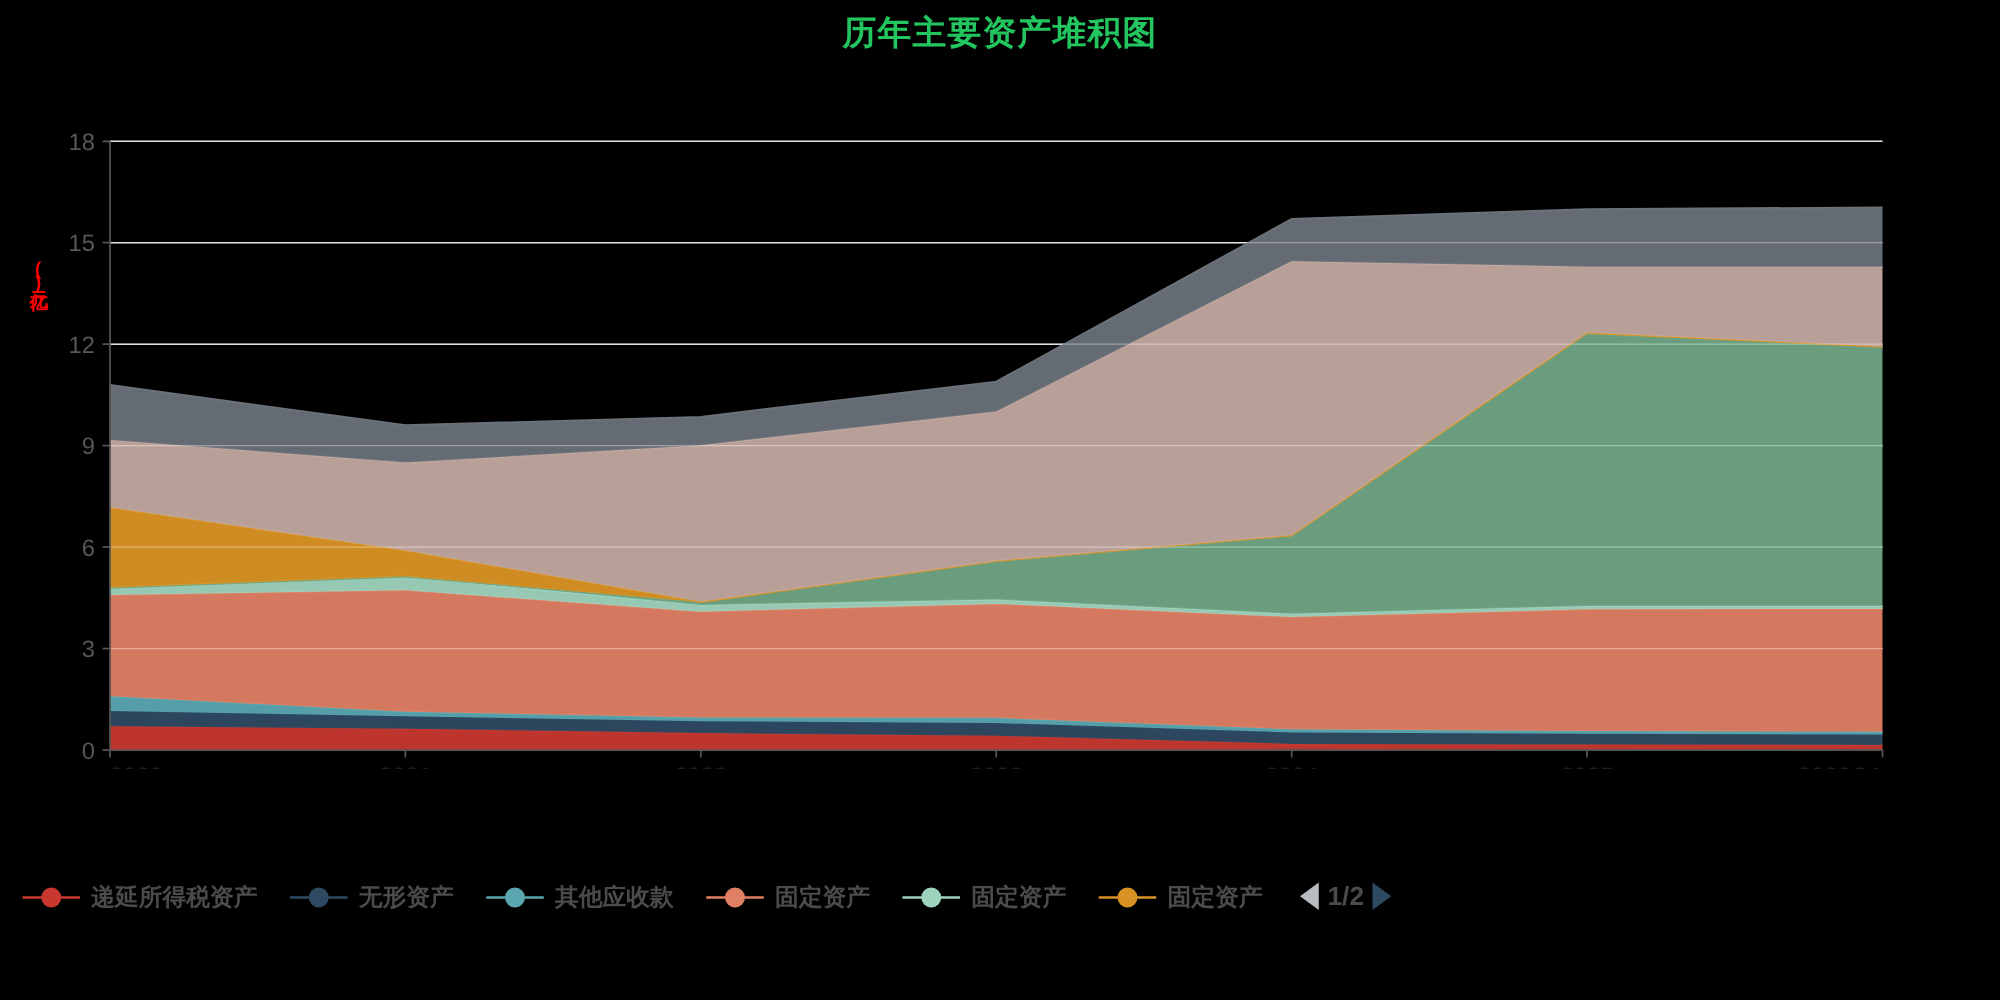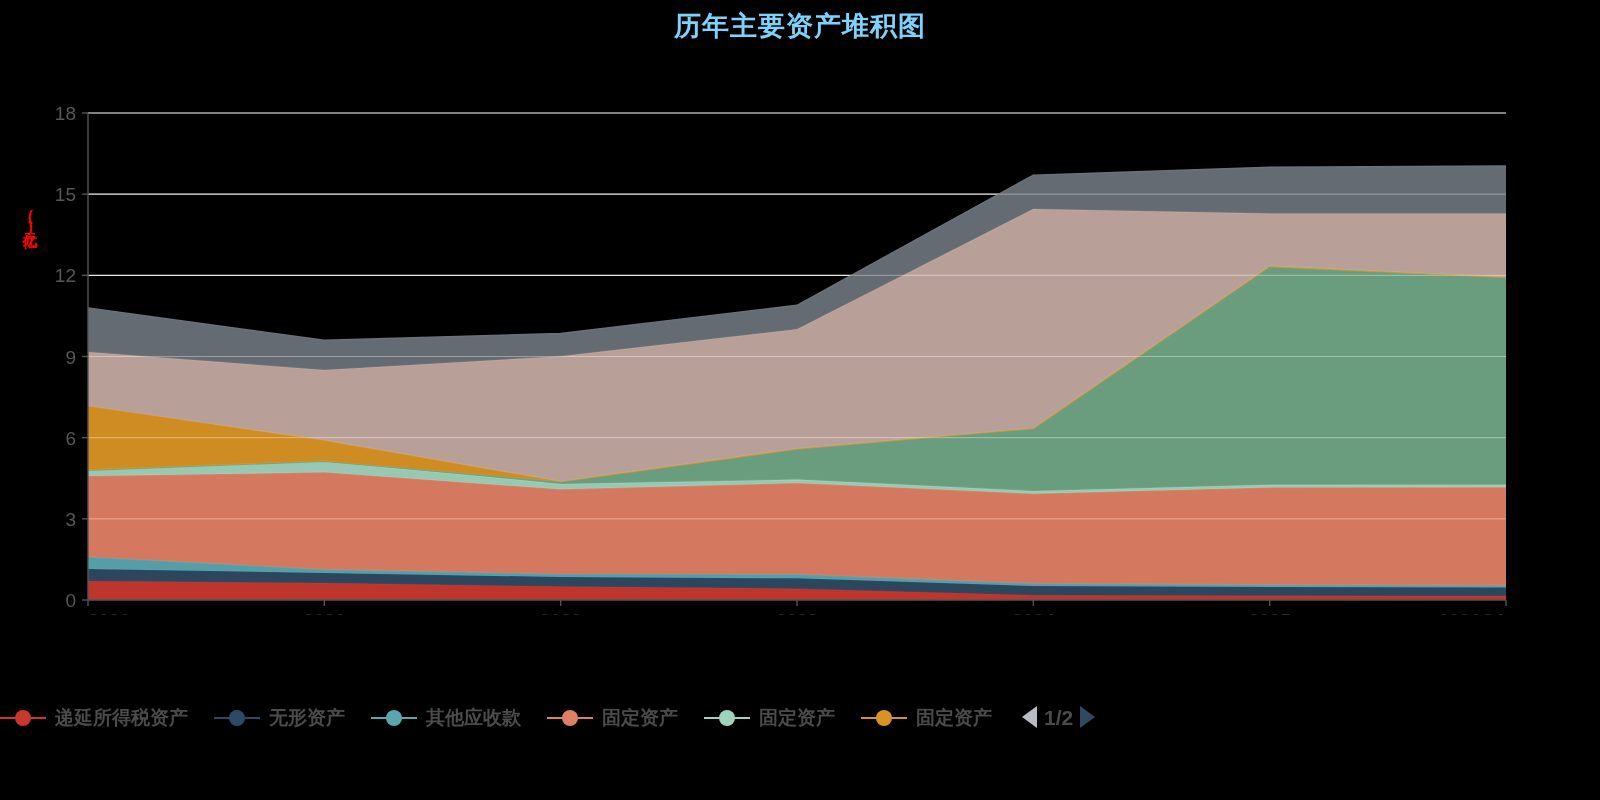--- a/index.html
+++ b/index.html
@@ -3,40 +3,40 @@
 <meta charset="utf-8">
 <title>历年主要资产堆积图</title>
 <style>
   html,body{margin:0;padding:0;background:#000;}
   body{width:1600px;height:800px;overflow:hidden;font-family:"Liberation Sans","DejaVu Sans",sans-serif;}
   #root{position:relative;width:1600px;height:800px;background:#000;}
 
   
   .title{
     position:absolute;left:0;top:8px;width:1600px;text-align:center;
-    font-size:27px;font-weight:bold;color:#7dd3fc;letter-spacing:1px;
+    font-size:27px;font-weight:bold;color:#22c55e;letter-spacing:1px;
   }
 
   
   .plot-wrap{position:absolute;left:0;top:95px;width:1600px;height:520px;}
   .y-axis-title{
     position:absolute;left:18px;top:112px;width:24px;height:90px;
     color:#ff0000;font-size:15px;font-weight:bold;line-height:24px;
     writing-mode:vertical-rl;text-orientation:upright;letter-spacing:-2px;
   }
   svg.chart{position:absolute;left:0;top:0;}
 
   .tick-label{fill:#575757;font-size:19px;font-family:"Liberation Sans","DejaVu Sans",sans-serif;}
   .xtick-label{fill:#2b2b2b;font-size:19px;font-weight:bold;font-family:"Liberation Sans","DejaVu Sans",sans-serif;}
 
   
   .legend{
     position:absolute;left:0;top:695px;width:1600px;height:45px;
     display:flex;align-items:center;justify-content:flex-start;
-    box-sizing:border-box;
+    padding-left:18px;box-sizing:border-box;
   }
   .legend-item{display:flex;align-items:center;margin-right:26px;white-space:nowrap;}
   .legend-mark{position:relative;width:46px;height:16px;margin-right:9px;flex:none;}
   .legend-mark .lm-line{position:absolute;left:0;top:7px;width:46px;height:2px;}
   .legend-mark .lm-dot{position:absolute;left:15px;top:0px;width:16px;height:16px;border-radius:50%;}
   .legend-label{font-size:19px;color:#4b4b4b;font-weight:bold;}
 
   .pager{display:flex;margin-left:4px;}
   .pg-arrow{width:0;height:0;border-top:11px solid transparent;border-bottom:11px solid transparent;}
   .pg-prev{border-right:15px solid #b9bcc0;margin-right:7px;}

